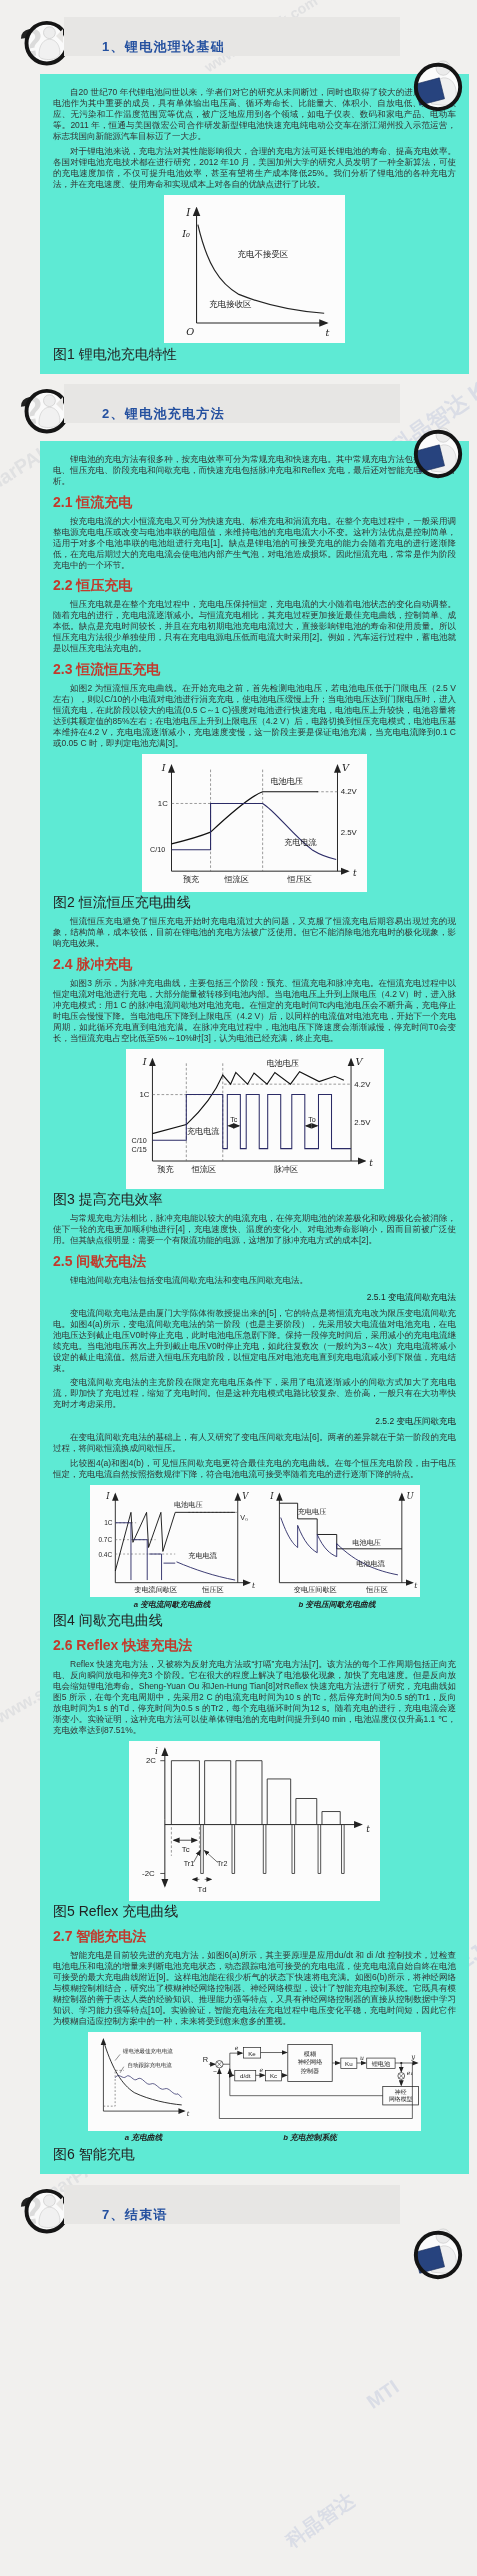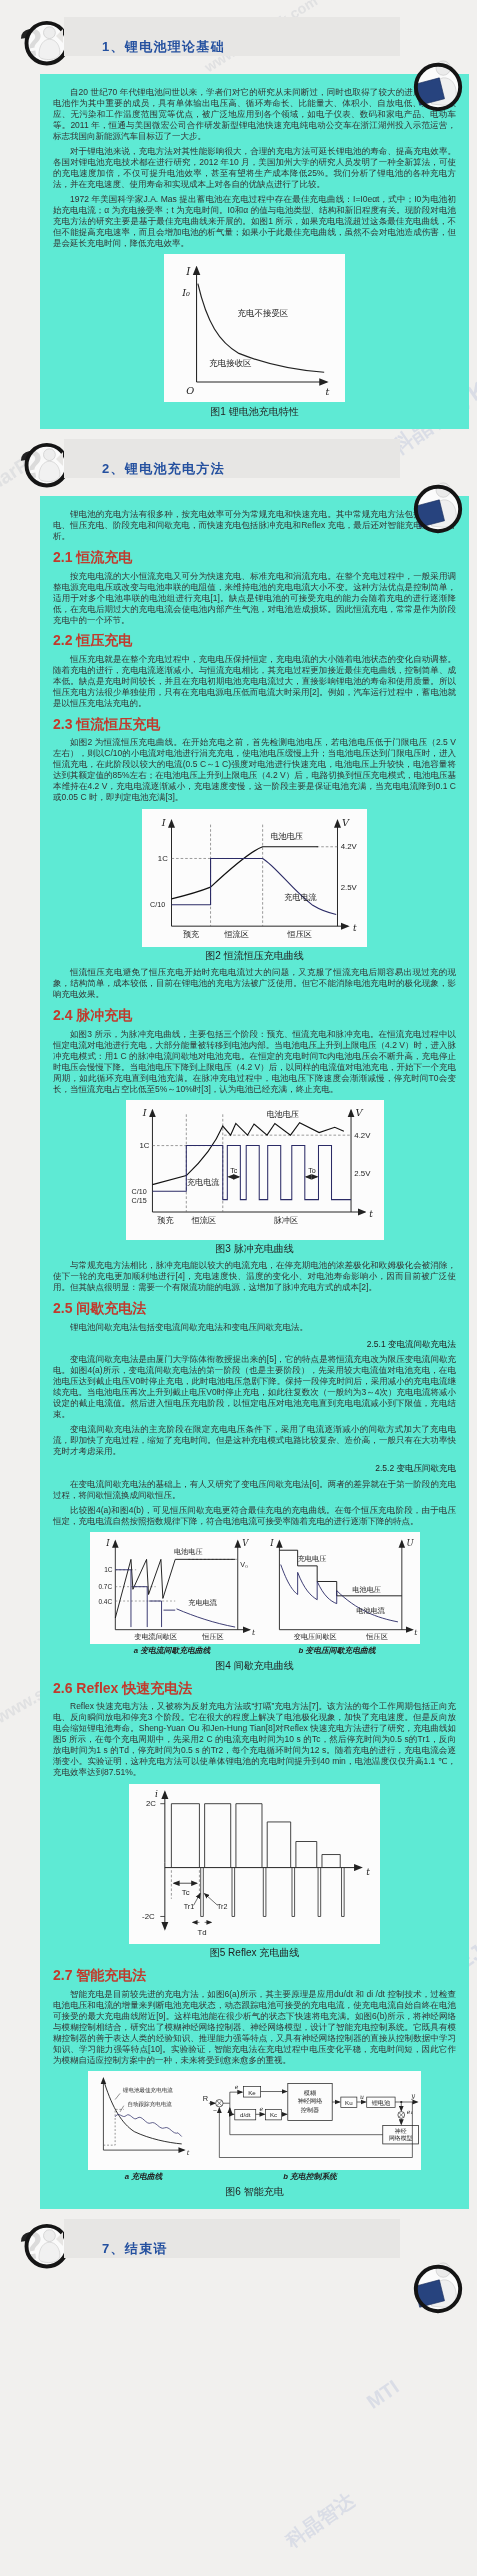--- a/index.html
+++ b/index.html
@@ -20,21 +20,21 @@
   .band-title { margin-left:38px; font-size:13px; font-weight:bold; color:#24509f; letter-spacing:1.3px; }
   .side-icon { position:absolute; right:5.2px; top:40px; width:68px; height:60px; z-index:3; }
   
   .block { position:relative; margin-left:40px; width:429px; background:#5eead4; box-sizing:border-box; padding:9.1px 13px 7.8px; }
   .block p { margin:3.9px 0; font-size:8.5px; line-height:11px; text-align:justify; text-indent:2em; color:#333; }
   .rhead { margin:6.5px 0 1.3px; font-size:14px; font-weight:bold; color:#c23a2c; }
   .bhead { margin:5.9px 0 1.3px; font-size:8.5px; color:#222; text-indent:2em;text-align:right; }
   
   .figure { margin:5.2px 0 2.6px; }
   .figbox { background:#fcfcfc; margin:0 auto; display:block; }
-  .figcap { text-align:center; font-size:10px; color:#222; margin-top:2.6px; }
+  .figcap { text-align:left; font-size:14px; color:#222; margin-top:2.6px; }
   .subcaps { display:flex; width:330px; margin:1.3px auto 0; font-size:7.8px; color:#222; font-weight:bold;font-style:italic; }
   .subcaps span { flex:1; text-align:center; }
   svg text { font-family:"Liberation Sans","DejaVu Sans",sans-serif; fill:#222; }
   .math { font-style:italic; font-family:"DejaVu Serif","Liberation Serif",serif; }
   .endpad { height:17px; }
 </style>
 </head>
 <body>
 
 <svg width="0" height="0" style="position:absolute" aria-hidden="true">
@@ -84,21 +84,20 @@
           <path d="M42 72 C38 52 46 34 60 32 C72 31 80 42 80 56 C80 66 72 74 60 74 Z" fill="#efefef" stroke="#cccccc"></path>
           <polygon points="16,42 54,32 62,64 24,74" fill="#27437e" stroke="#1b2f5c"></polygon>
           <circle cx="52" cy="46" r="34" fill="none" stroke="#141414" stroke-width="6"></circle>
         </svg>
       </div>
     </div>
 
     <div class="block">
       <p>自20 世纪70 年代锂电池问世以来，学者们对它的研究从未间断过，同时也取得了较大的进展。二次锂电池作为其中重要的成员，具有单体输出电压高、循环寿命长、比能量大、体积小、自放电低、无记忆效应、无污染和工作温度范围宽等优点，被广泛地应用到各个领域，如电子仪表、数码和家电产品、电动车等。2011 年，恒通与美国微宏公司合作研发新型锂电池快速充电纯电动公交车在浙江湖州投入示范运营，标志我国向新能源汽车目标迈了一大步。</p>
       <p>对于锂电池来说，充电方法对其性能影响很大，合理的充电方法可延长锂电池的寿命、提高充电效率。各国对锂电池充电技术都在进行研究，2012 年10 月，美国加州大学的研究人员发明了一种全新算法，可使的充电速度加倍，不仅可提升电池效率，甚至有望将生产成本降低25%。我们分析了锂电池的各种充电方法，并在充电速度、使用寿命和实现成本上对各自的优缺点进行了比较。</p>
-      <p>1972 年美国科学家J.A. Mas 提出蓄电池在充电过程中存在最佳充电曲线：I=I0eαt，式中；I0为电池初始充电电流；α 为充电接受率；t 为充电时间。I0和α 的值与电池类型、结构和新旧程度有关。现阶段对电池充电方法的研究主要是基于最佳充电曲线来开展的。如图1 所示，如果充电电流超过这条最佳充电曲线，不但不能提高充电速率，而且会增加电池的析气量；如果小于此最佳充电曲线，虽然不会对电池造成伤害，但是会延长充电时间，降低充电效率。</p>
 
       <div class="figure">
         <svg class="figbox" viewBox="0 0 278 226" width="181" height="148">
           <path d="M50 196 V20" stroke="#222" stroke-width="1.6" fill="none" marker-end="url(#arr)"></path>
           <path d="M50 196 H250" stroke="#222" stroke-width="1.6" fill="none" marker-end="url(#arr)"></path>
           <text class="math" x="34" y="32" font-size="16">I</text>
           <text class="math" x="28" y="64" font-size="15">I₀</text>
           <text class="math" x="34" y="214" font-size="15">O</text>
           <text class="math" x="248" y="216" font-size="15">t</text>
           <path d="M52 45 C 66 105, 85 135, 115 152 C 155 168, 205 178, 246 181" stroke="#222" stroke-width="1.8" fill="none"></path>
@@ -202,21 +201,21 @@
           <path d="M40 140 H92 V70 H148 V153 H155 V70 H175 V153 H184 V70 H204 V153 H217 V70 H237 V153 H254 V70 H274 V153 H295 V70 H315 V153 H345" stroke="#2b2b66" stroke-width="1.6" fill="none"></path>
           <text x="118" y="130" font-size="12.5" text-anchor="middle">充电电流</text>
           <line x1="157" y1="118" x2="173" y2="118" stroke="#222" stroke-width="1.2" marker-start="url(#arr)" marker-end="url(#arr)"></line>
           <text x="165" y="112" font-size="11" text-anchor="middle">Tc</text>
           <line x1="276" y1="118" x2="293" y2="118" stroke="#222" stroke-width="1.2" marker-start="url(#arr)" marker-end="url(#arr)"></line>
           <text x="285" y="112" font-size="11" text-anchor="middle">To</text>
           <text x="60" y="189" font-size="12.5" text-anchor="middle">预充</text>
           <text x="119" y="189" font-size="12.5" text-anchor="middle">恒流区</text>
           <text x="245" y="189" font-size="12.5" text-anchor="middle">脉冲区</text>
         </svg>
-        <div class="figcap">图3 脉冲充电曲线</div>
+        <div class="figcap">图3 提高充电效率</div>
       </div>
 
       <p>与常规充电方法相比，脉冲充电能以较大的电流充电，在停充期电池的浓差极化和欧姆极化会被消除，使下一轮的充电更加顺利地进行[4]，充电速度快、温度的变化小、对电池寿命影响小，因而目前被广泛使用。但其缺点很明显：需要一个有限流功能的电源，这增加了脉冲充电方式的成本[2]。</p>
 
       <div class="rhead">2.5 间歇充电法</div>
       <p>锂电池间歇充电法包括变电流间歇充电法和变电压间歇充电法。</p>
 
       <div class="bhead">2.5.1 变电流间歇充电法</div>
       <p>变电流间歇充电法是由厦门大学陈体衔教授提出来的[5]，它的特点是将恒流充电改为限压变电流间歇充电。如图4(a)所示，变电流间歇充电法的第一阶段（也是主要阶段），先采用较大电流值对电池充电，在电池电压达到截止电压V0时停止充电，此时电池电压急剧下降。保持一段停充时间后，采用减小的充电电流继续充电。当电池电压再次上升到截止电压V0时停止充电，如此往复数次（一般约为3～4次）充电电流将减小设定的截止电流值。然后进入恒电压充电阶段，以恒定电压对电池充电直到充电电流减小到下限值，充电结束。</p>
       <p>变电流间歇充电法的主充阶段在限定充电电压条件下，采用了电流逐渐减小的间歇方式加大了充电电流，即加快了充电过程，缩短了充电时间。但是这种充电模式电路比较复杂、造价高，一般只有在大功率快充时才考虑采用。</p>

